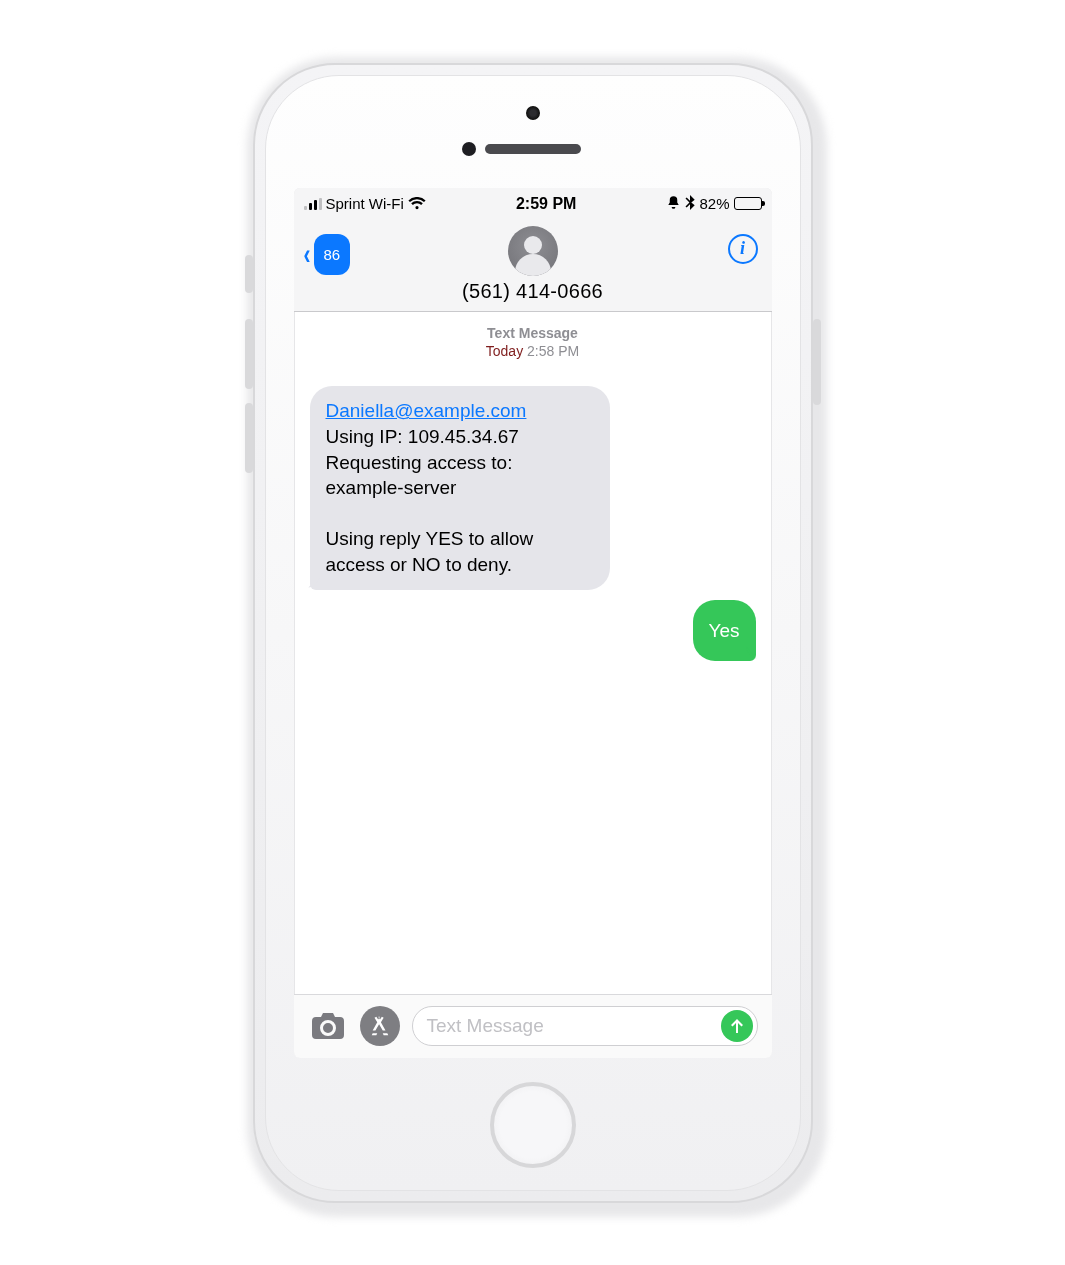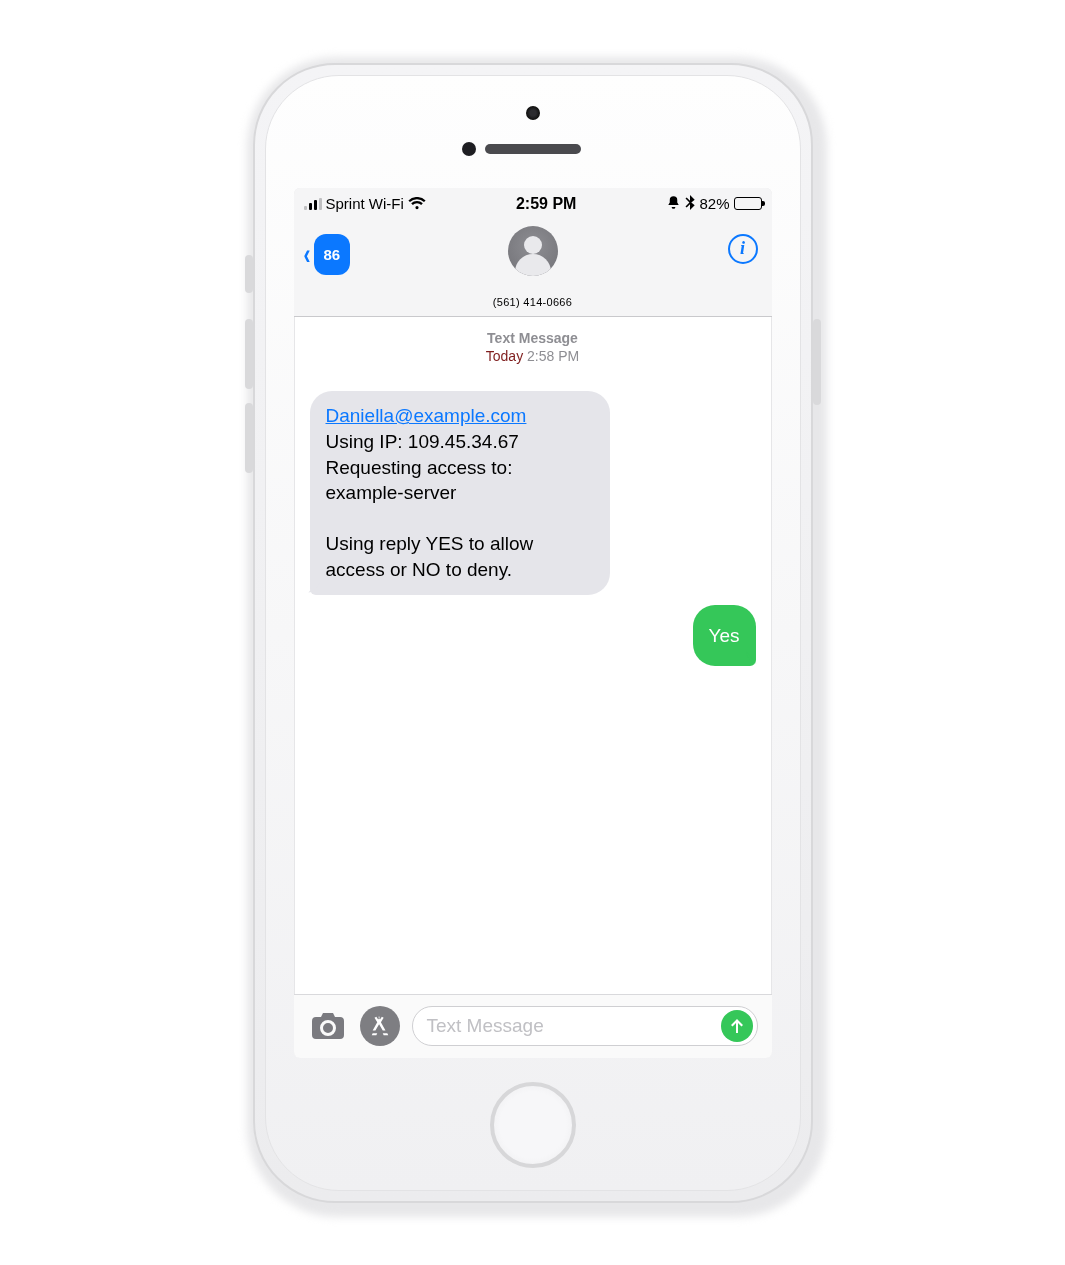--- a/index.html
+++ b/index.html
@@ -130,38 +130,38 @@
       position: relative;
       display:flex;flex-direction:column;align-items:center;
     }
     .back-btn {
       position: absolute; left: 8px; top: 14px;
       display: flex; align-items: center; gap: 2px;
       color: #0b78ff; cursor: pointer;
     }
     .back-chevron { font-size: 30px; font-weight:600; line-height:1; transform:scaleX(0.7); }
     .back-badge {
-      background: #0b78ff; color:#fff; font-size:15px; font-weight:700;
+      background: #0b78ff; color:#fff; font-size:15px; font-weight:400;
       padding: 12px 10px; border-radius: 12px;
     }
     .info-btn {
       position: absolute; right: 14px; top: 14px;
       width: 30px; height:30px; border:2px solid #0b78ff; border-radius:50%;
       color:#0b78ff; display:flex;align-items:center;justify-content:center;
       font-family: Georgia,serif; font-weight:bold; font-size:18px; font-style: italic;
       cursor:pointer;
     }
     .avatar {
       width: 50px; height: 50px; border-radius: 50%;
       background: radial-gradient(circle at 50% 40%, #8e8e93 0%, #7a7a7f 70%);
       position:relative; overflow:hidden; margin-top:2px;
     }
     .avatar::before{content:"";position:absolute;top:10px;left:50%;transform:translateX(-50%);width:18px;height:18px;border-radius:50%;background:#e9e9ec;}
     .avatar::after{content:"";position:absolute;top:28px;left:50%;transform:translateX(-50%);width:36px;height:30px;border-radius:18px 18px 0 0;background:#e9e9ec;}
-    .contact-number { font-size: 11px; color:#000; margin-top:20px; letter-spacing:0.3px; }
+    .contact-number { font-size: 20px; color:#000; margin-top:4px; letter-spacing:0.3px; }
 
     
     .thread {
       flex:1; overflow:hidden; padding: 12px 16px;
       display:flex;flex-direction:column;gap:10px;
     }
     .thread-meta { text-align:center; font-size:14px; color:#8e8e93; line-height:1.35; margin-bottom:4px;}
     .thread-meta .label{font-weight:600;}
     .thread-meta .day{color:#7f1d1d;font-weight:400;}
     .bubble {

